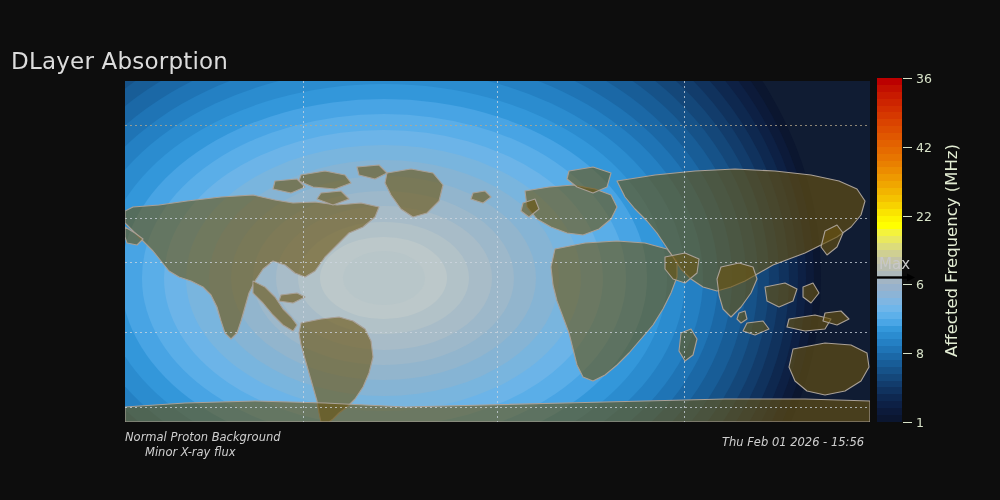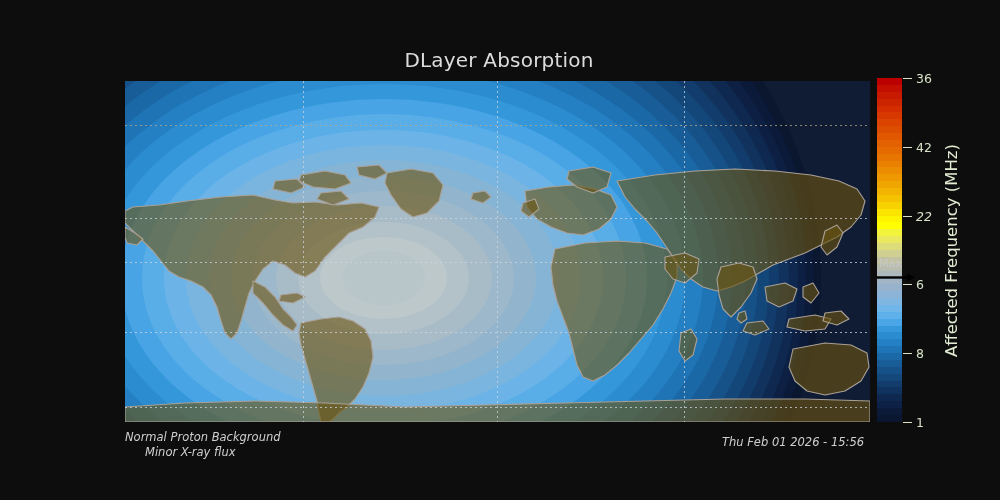--- a/index.html
+++ b/index.html
@@ -1,21 +1,21 @@
 <!DOCTYPE html>
 <html><head>
 <meta charset="utf-8">
 <style>
   html,body{margin:0;padding:0;background:#0d0d0d;}
   body{width:1000px;height:500px;overflow:hidden;
        font-family:"DejaVu Sans","Liberation Sans",sans-serif;}
   #root{position:relative;width:1000px;height:500px;background:#0d0d0d;}
 
-  #title{position:absolute;left:4px;top:48px;width:990px;text-align:center;
-         color:#dcdcdc;font-size:20px;letter-spacing:.2px;}
+  #title{position:absolute;left:11px;top:48px;width:990px;text-align:left;
+         color:#dcdcdc;font-size:23px;letter-spacing:.2px;}
 
   
   #mapwrap{position:absolute;left:125px;top:81px;width:745px;height:341px;
            overflow:hidden;background:#101c33;}
   #ocean{position:absolute;inset:0;background:#101c33;}
 
   .gridv,.gridh{position:absolute;opacity:.75;}
   .gridv{top:0;bottom:0;width:1px;
     background-image:linear-gradient(to bottom,#cfd6e0 0 2px,transparent 2px 5px);
     background-size:1px 5px;}
@@ -35,21 +35,21 @@
   .cseg{width:100%;}
   .ctick{position:absolute;left:903px;width:9px;height:1px;background:#d7e2c8;}
   .clab{position:absolute;left:916px;color:#d7e2c8;font-size:12.5px;
         transform:translateY(-50%);}
   #cbarlabel{position:absolute;left:938px;top:78px;height:344px;width:26px;
         color:#e2ecd3;font-size:16.5px;display:flex;align-items:center;
         justify-content:center;}
   #cbarlabel span{transform:rotate(-90deg);white-space:nowrap;display:block;}
 
   #maxbox{position:absolute;left:877px;top:258px;width:25px;height:24px;}
-  #maxtext{position:absolute;left:879px;top:259px;color:#c8c8c8;font-size:11px;
+  #maxtext{position:absolute;left:879px;top:259px;color:#c8c8c8;font-size:15px;
            line-height:10px;}
   #maxarrow{position:absolute;left:877px;top:273px;width:38px;height:9px;}
 
   
   .foot{position:absolute;color:#cfcfcf;font-size:11.5px;font-style:italic;}
   #f1{left:125px;top:430px;}
   #f2{left:125px;top:445px;margin-left:20px;}
   #f3{left:722px;top:435px;}
   #copy{position:absolute;left:11px;top:478px;color:#c8c8c8;font-size:11.5px;
         font-style:italic;}
@@ -227,21 +227,21 @@
       <div class="cseg" style="height: 6.88px; background: rgb(13, 32, 69);"></div>
       <div class="cseg" style="height: 6.88px; background: rgb(12, 26, 58);"></div>
       <div class="cseg" style="height: 6.88px; background: rgb(11, 22, 48);"></div>
     </div>
   <div id="cbarticks">
       <div class="ctick" style="top: 78px;"></div>
       <div class="clab" style="top: 78px;">36</div>
       <div class="ctick" style="top: 146.8px;"></div>
       <div class="clab" style="top: 146.8px;">42</div>
       <div class="ctick" style="top: 215.6px;"></div>
-      <div class="clab" style="top: 215.6px; font-style: italic;">22</div>
+      <div class="clab" style="top: 215.6px;">22</div>
       <div class="ctick" style="top: 284.4px;"></div>
       <div class="clab" style="top: 284.4px;">6</div>
       <div class="ctick" style="top: 353.2px;"></div>
       <div class="clab" style="top: 353.2px;">8</div>
       <div class="ctick" style="top: 422px;"></div>
       <div class="clab" style="top: 422px;">1</div>
     </div>
 
   <div id="maxbox"></div>
   <div id="maxtext">Max</div>

